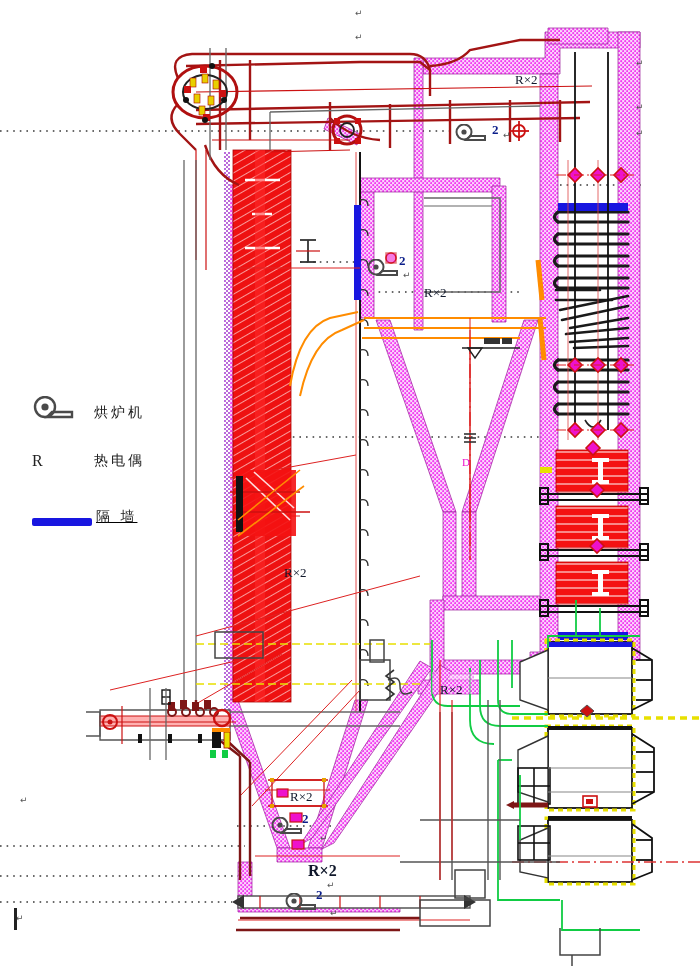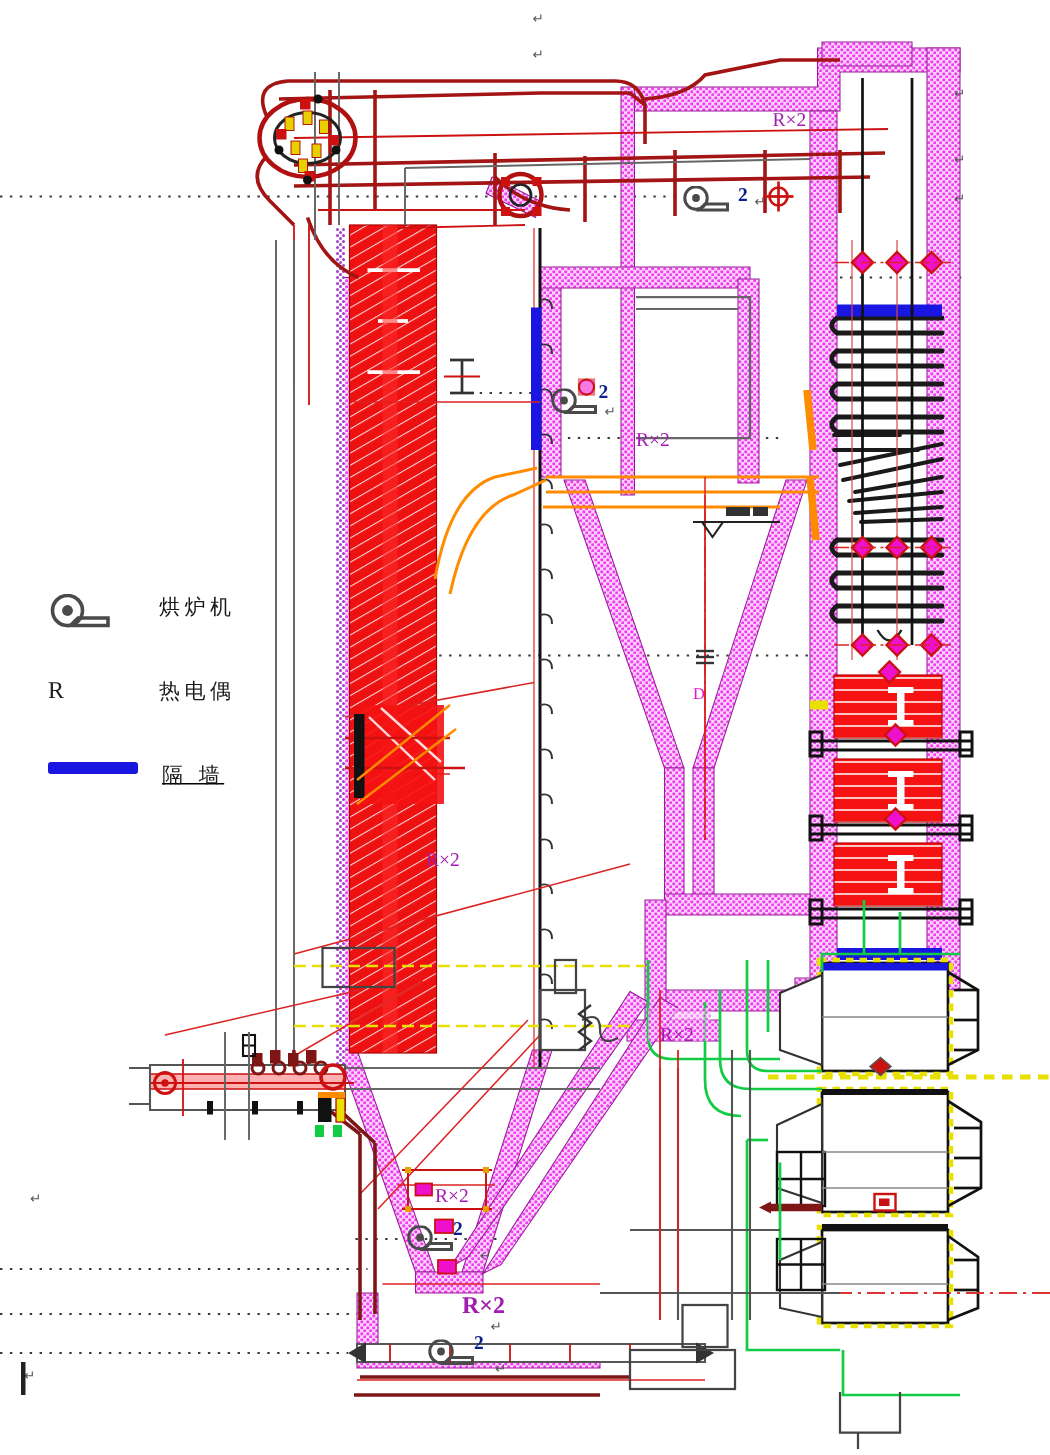--- a/index.html
+++ b/index.html
@@ -2,26 +2,26 @@
 <html><head>
 <meta charset="utf-8">
 <style>
   html,body{margin:0;padding:0;background:#ffffff;}
   body{width:700px;height:970px;overflow:hidden;
        font-family:"Liberation Sans","DejaVu Sans",sans-serif;}
   #stage{position:relative;width:700px;height:970px;background:#fff;}
   svg{display:block;}
   .legend-text{font-family:"DejaVu Sans","Liberation Sans",sans-serif;
                font-size:14px;color:#1a1a1a;letter-spacing:3px;}
-  .legend-row{position:absolute;display:flex;align-items:flex-start;gap:12px;}
+  .legend-row{position:absolute;display:flex;align-items:flex-end;}
   .legend-sym{width:62px;display:flex;align-items:center;justify-content:flex-start;}
   .rlet{font-family:"Liberation Serif","DejaVu Serif",serif;font-size:16px;color:#222;}
   .pmark{position:absolute;font-size:9px;color:#555;font-family:"DejaVu Sans",sans-serif;}
   .anno{position:absolute;font-family:"Liberation Serif","DejaVu Serif",serif;
-        color:#a21caf;white-space:nowrap;}
+        color:#0f172a;white-space:nowrap;}
   .anno.r2{font-size:13px;letter-spacing:0px;}
   .anno.r2b{font-size:16px;font-weight:bold;}
   .num2{position:absolute;font-family:"Liberation Serif","DejaVu Serif",serif;
         font-weight:bold;font-size:13px;color:#0b1e8a;}
 </style>
 </head>
 <body>
 
 <div id="stage">
 

